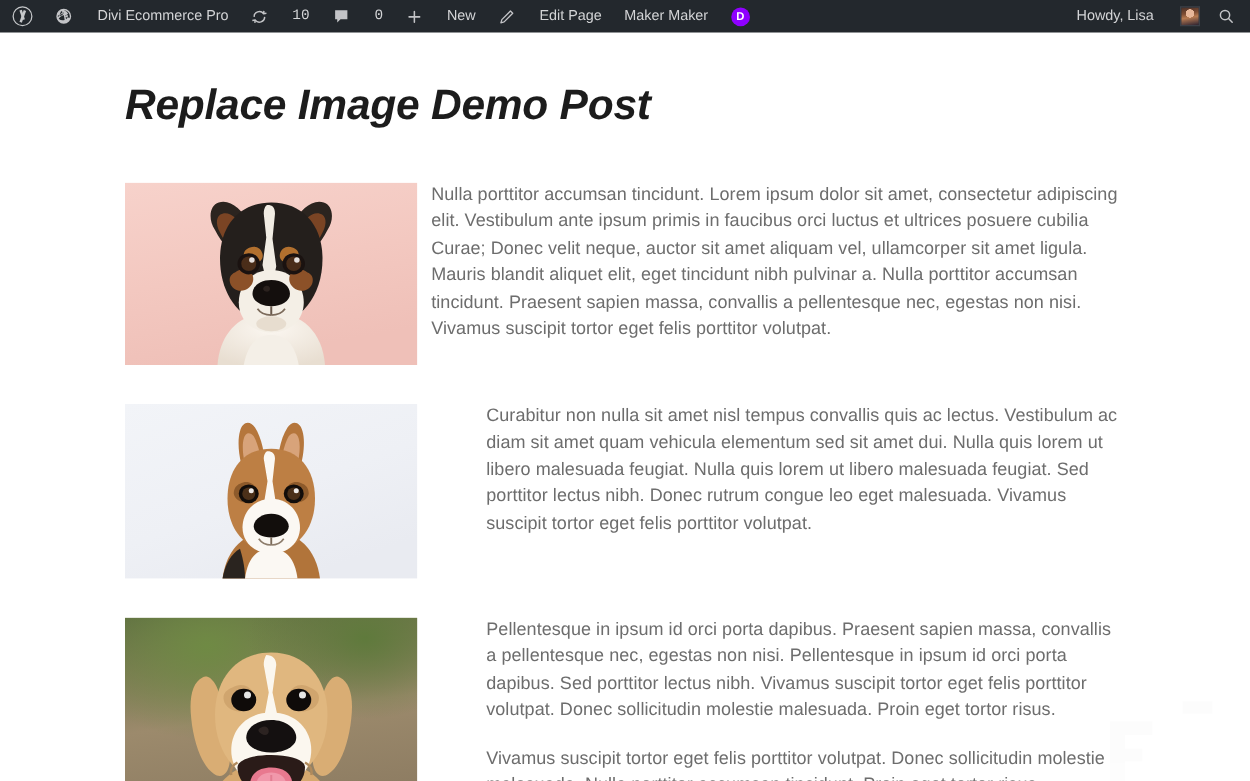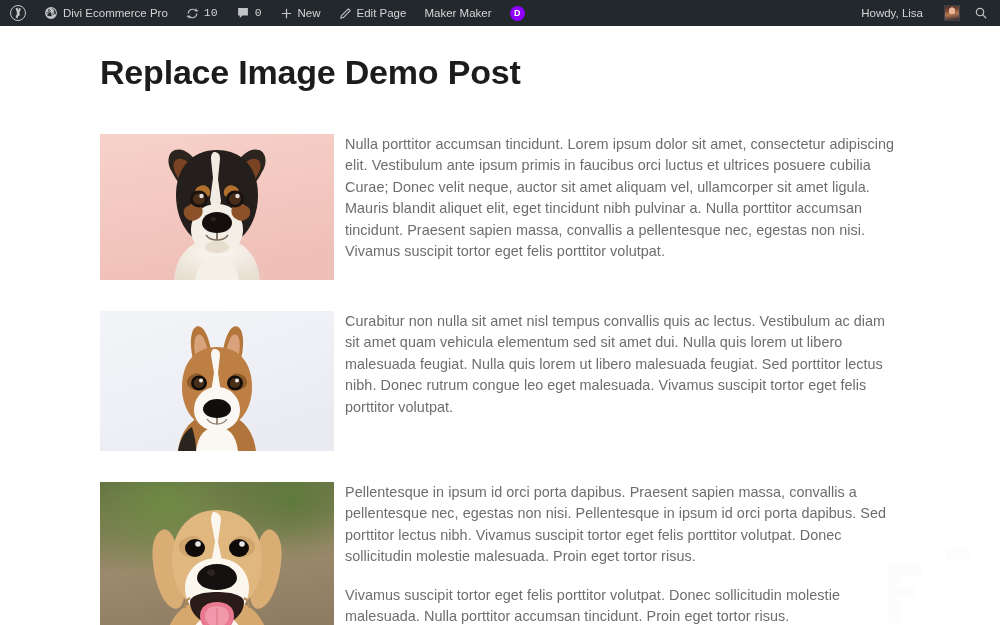--- a/index.html
+++ b/index.html
@@ -28,21 +28,21 @@
     font-size: 11.5px;
     user-select: none;
     z-index: 50;
   }
   .ab-left { display: flex; align-items: stretch; }
   .ab-right { display: flex; align-items: stretch; margin-left: auto; }
 
   .ab-item {
     display: flex;
     align-items: center;
-    gap: 5px;
+    gap: 20px;
     padding: 0 9px;
     color: #d3d4d6;
     white-space: nowrap;
     line-height: 26px;
     cursor: pointer;
   }
 
   .ab-logo { padding: 0 9px 0 10px; }
   .wp-mark {
     width: 16px; height: 16px;
@@ -114,30 +114,31 @@
   }
   .container {
     width: 800px;
     margin: 0 0 0 100px;
   }
   .post-title {
     font-size: 34px;
     font-weight: 700;
     color: #1c1c1c;
     letter-spacing: -0.2px;
-    margin: 26px 0 0 0;
+    margin: 38px 0 0 0;
     line-height: 1.2;
+    font-style: italic;
   }
 
   .section {
     display: flex;
     align-items: flex-start;
     margin-top: 41px;
   }
-  .section + .section { margin-top: 31px; }
+  .section + .section { margin-top: 31px; gap: 44px; }
 
   .media {
     flex: 0 0 234px;
     width: 234px;
     margin-right: 11px;
     overflow: hidden;
     line-height: 0;
     cursor: pointer;
   }
   .media svg { display: block; width: 234px; }

